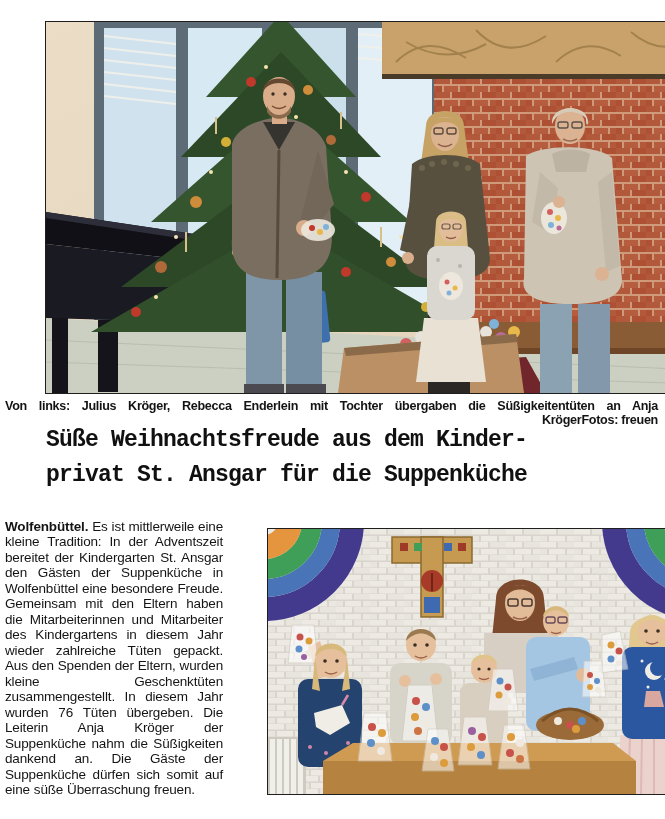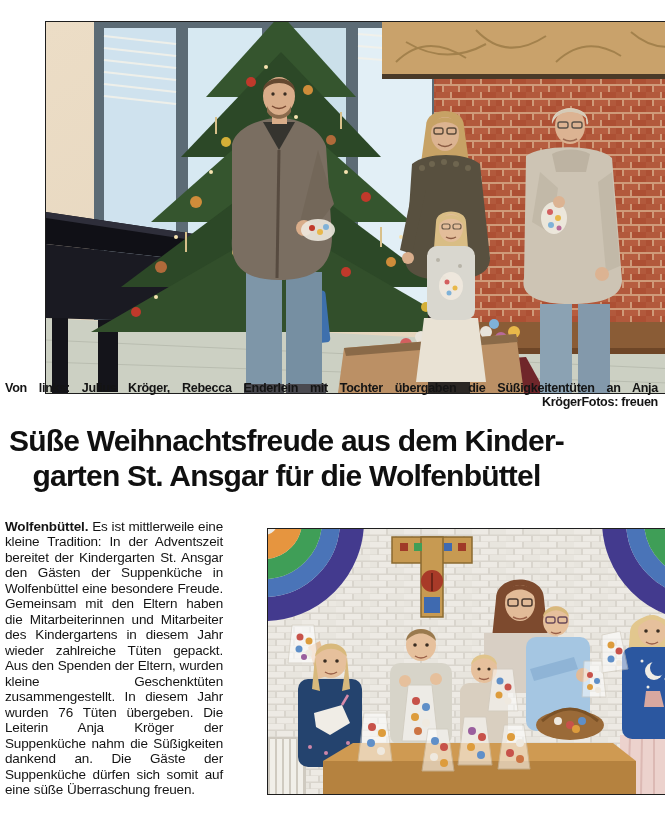--- a/index.html
+++ b/index.html
@@ -4,24 +4,24 @@
 <style>
   html,body{margin:0;padding:0;background:#888;}
   .page{position:relative;width:665px;height:819px;background:#ffffff;overflow:hidden;
         font-family:"Liberation Sans", sans-serif;color:#141414;}
   .photo{position:absolute;border:1px solid #1e1e1e;overflow:hidden;background:#ddd;}
   .photo svg{display:block;width:100%;height:100%;}
   .top-photo{left:5px;top:5px;width:652px;height:371px;}
   .bottom-photo{left:227px;top:512px;width:430px;height:265px;}
   .top-caption{position:absolute;left:5px;top:382px;width:653px;
         font-weight:bold;font-size:12.6px;line-height:13.8px;letter-spacing:-0.3px;}
-  .cap-line1{text-align:justify;text-align-last:justify;white-space:normal;}
+  .cap-line1{text-align:justify;text-align-last:justify;white-space:normal;margin-top:18px;}
   .cap-line2{display:flex;justify-content:flex-end;}
   .headline{position:absolute;left:0;top:423px;width:573px;margin:0;text-align:center;
-        font-weight:bold;font-size:30px;line-height:35px;letter-spacing:-0.8px;color:#101010;}
+        font-weight:bold;font-size:23px;line-height:35px;letter-spacing:-0.8px;color:#101010;font-family:Liberation Mono, monospace;}
   .hl-line{display:block;white-space:nowrap;}
   .article-text{position:absolute;left:5px;top:505px;width:218px;
         font-size:13.5px;line-height:15.5px;letter-spacing:-0.15px;
         text-align:justify;word-spacing:0.02em;}
   .article-text .lead{font-weight:bold;}
   .bottom-caption{position:absolute;left:227px;top:782px;width:432px;
         font-weight:bold;font-size:13.5px;line-height:17px;letter-spacing:-0.4px;
         text-align:justify;text-align-last:justify;}
 </style>
 </head>
@@ -251,21 +251,21 @@
   <div class="top-caption">
     <div class="cap-line1">Von links: Julius Kröger, Rebecca Enderlein mit Tochter übergaben die Süßigkeitentüten an Anja</div>
     <div class="cap-line2">
       <span>Kröger</span>
       <span>Fotos: freuen</span>
     </div>
   </div>
 
   <h1 class="headline">
     <span class="hl-line">Süße Weihnachtsfreude aus dem Kinder-</span>
-    <span class="hl-line">garten St. Ansgar für die Wolfenbüttel</span>
+    <span class="hl-line">privat St. Ansgar für die Suppenküche</span>
   </h1>
 
   <p class="article-text"><span class="lead">Wolfenbüttel.</span><span> Es ist mittlerweile eine kleine Tradition: In der Adventszeit bereitet der Kindergarten St. Ansgar den Gästen der Suppenküche in Wolfenbüttel eine besondere Freude. Gemeinsam mit den Eltern haben die Mitarbeiterinnen und Mitarbeiter des Kindergartens in diesem Jahr wieder zahlreiche Tüten gepackt. Aus den Spenden der Eltern, wurden kleine Geschenktüten zusammengestellt. In diesem Jahr wurden 76 Tüten übergeben. Die Leiterin Anja Kröger der Suppenküche nahm die Süßigkeiten dankend an. Die Gäste der Suppenküche dürfen sich somit auf eine süße Überraschung freuen.</span></p>
 
   <figure class="photo bottom-photo">
     <svg viewBox="0 0 430 265" preserveAspectRatio="none">
       <defs>
         <pattern id="wbrick" width="34" height="13" patternUnits="userSpaceOnUse">
           <rect width="34" height="13" fill="#d9d5cd"></rect>
           <rect x="0" y="0" width="16" height="5.5" fill="#edeae4"></rect>

